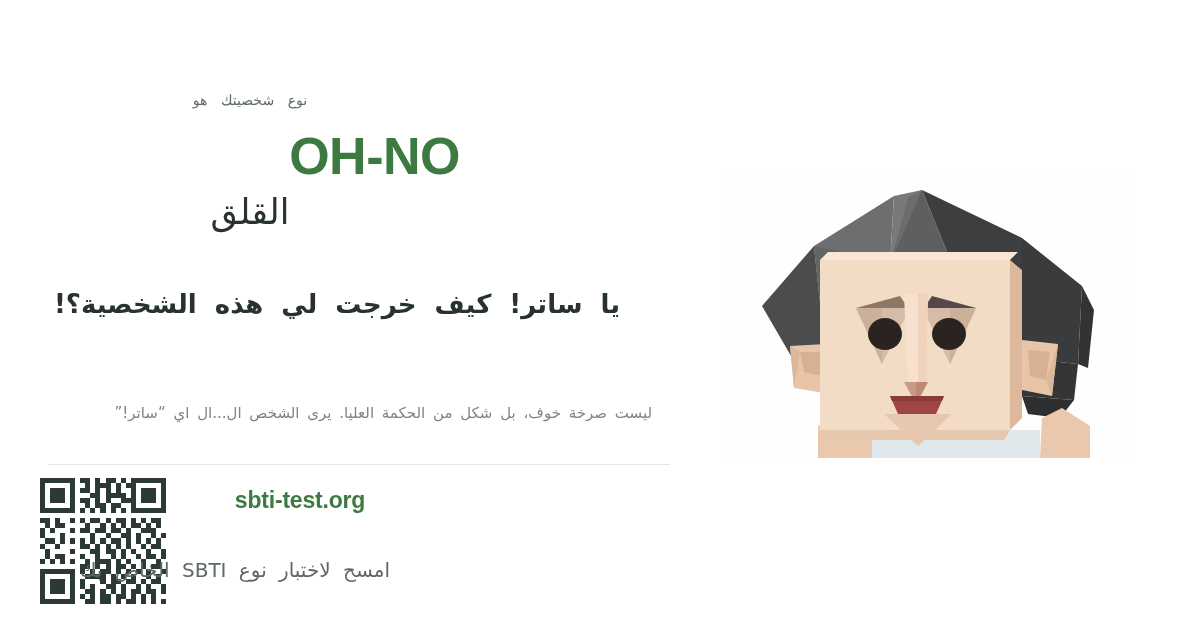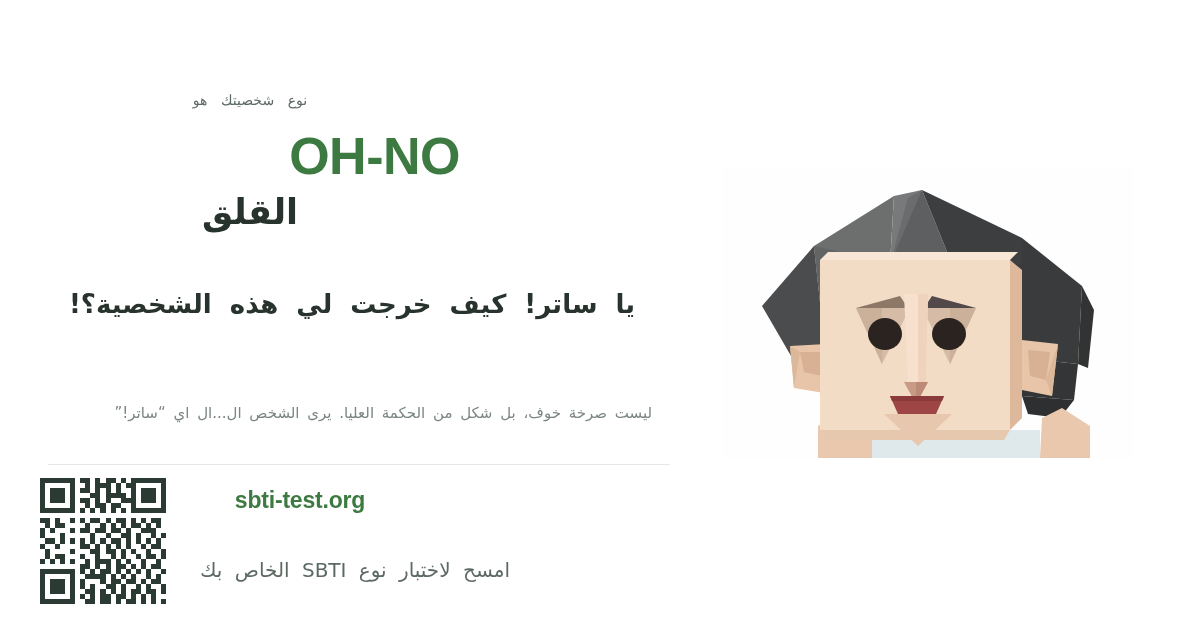--- a/index.html
+++ b/index.html
@@ -73,30 +73,30 @@
     line-height: 1.08;
   }
 
   .type-name {
     position: absolute;
     right: 240px;
     top: 192px;
     width: 420px;
     font-family: "DejaVu Sans", sans-serif;
     font-size: 35px;
-    font-weight: bold;
+    font-weight: normal;
     color: #28332e;
     direction: rtl;
     text-align: center;
     line-height: 1.15;
   }
 
   .tagline {
     position: absolute;
-    right: 48px;
+    right: 63px;
     top: 288px;
     width: 600px;
     font-family: "DejaVu Sans", sans-serif;
     font-size: 26px;
     font-weight: bold;
     color: #28332e;
     direction: rtl;
     text-align: center;
     word-spacing: 9px;
     line-height: 1.3;
@@ -156,21 +156,21 @@
 
   .cta {
     position: absolute;
     right: 190px;
     top: 558px;
     width: 430px;
     font-family: "DejaVu Sans", sans-serif;
     font-size: 20px;
     color: #5d6a63;
     direction: rtl;
-    text-align: right;
+    text-align: left;
     word-spacing: 6px;
   }
 
   
   .illustration {
     position: absolute;
     left: 722px;
     top: 168px;
     width: 412px;
     height: 290px;

